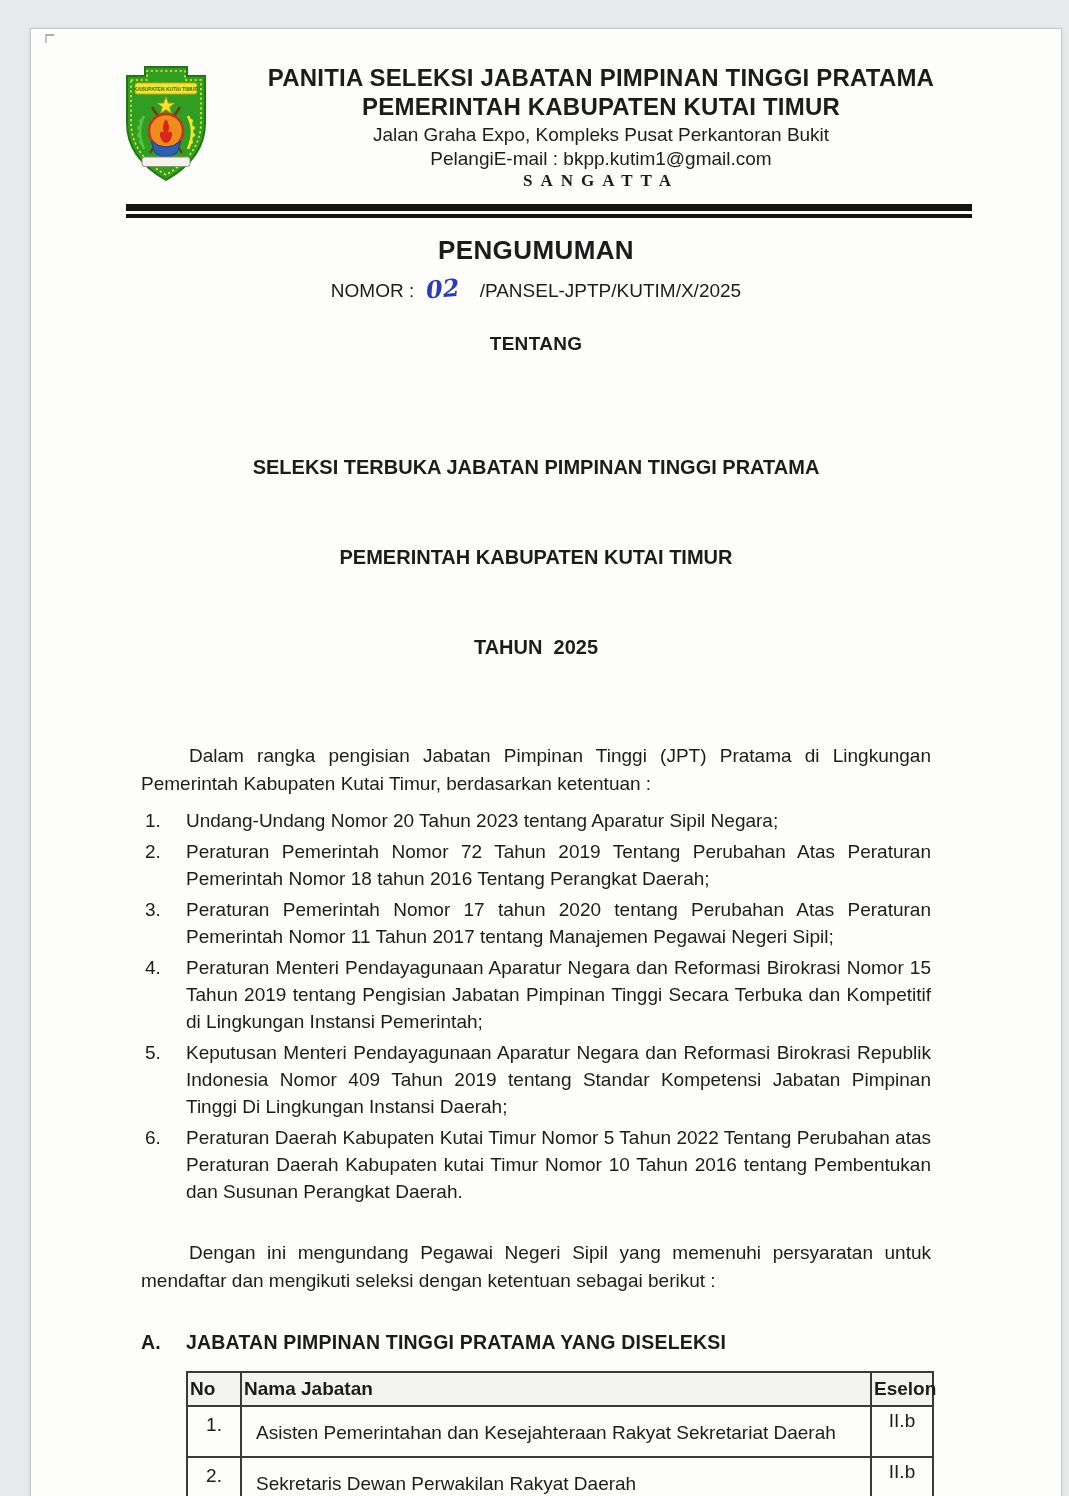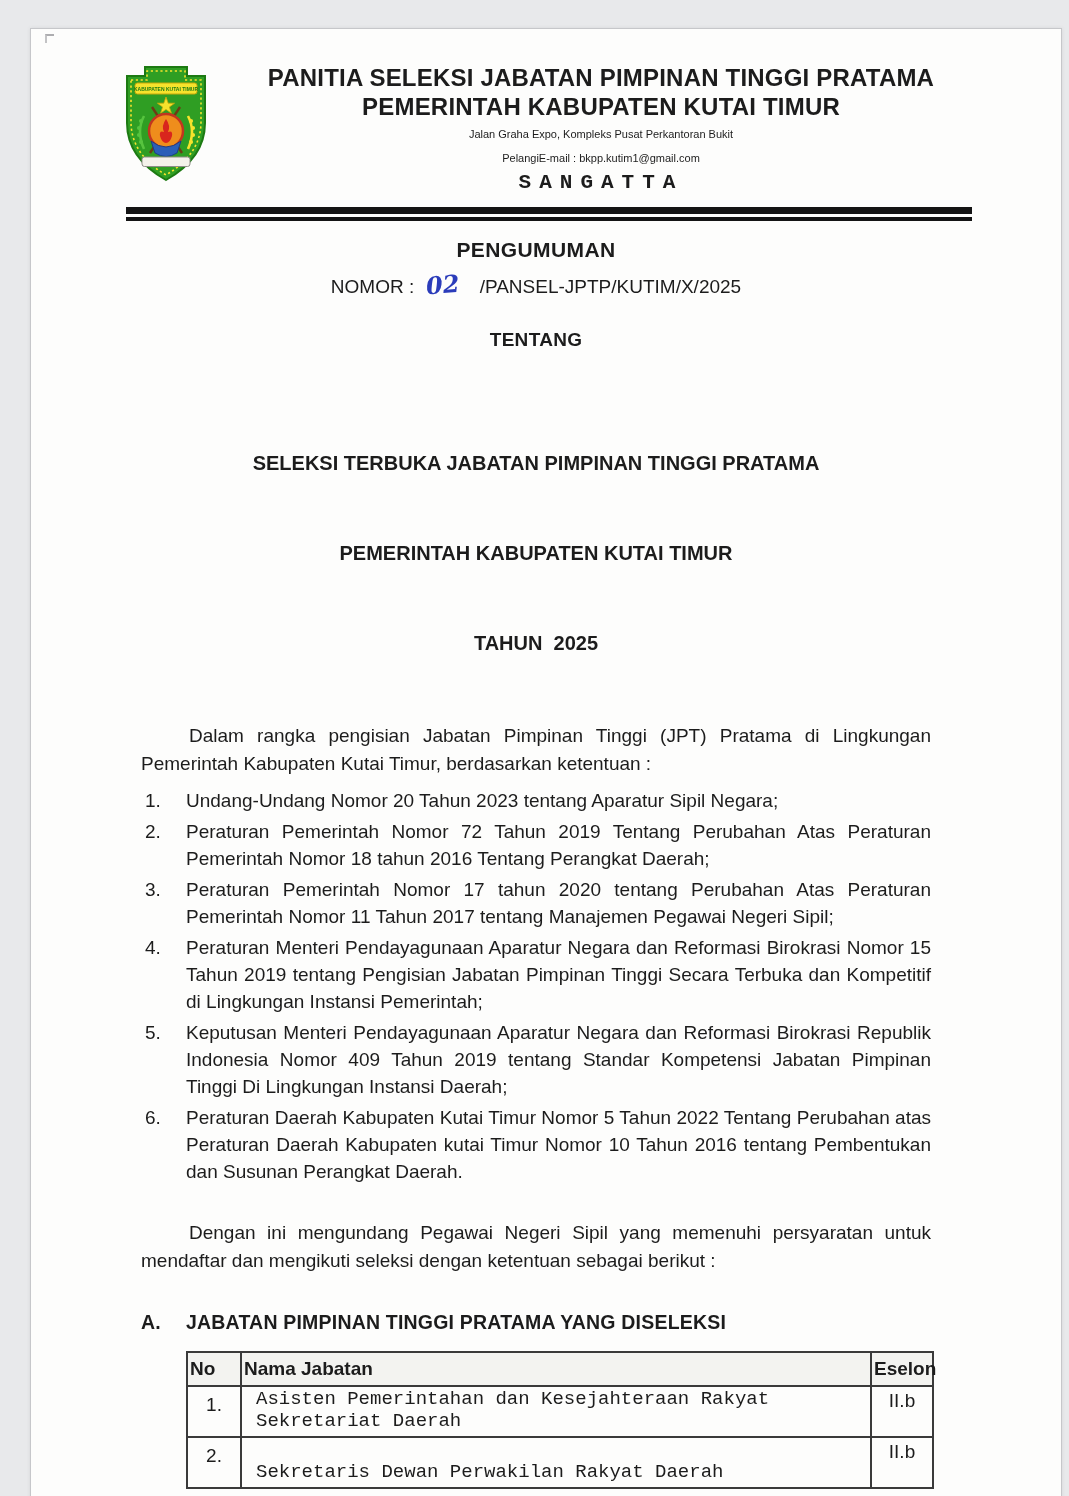--- a/index.html
+++ b/index.html
@@ -23,47 +23,47 @@
     width:9px; height:9px;
     border-top:2px solid #9a9a9e;
     border-left:2px solid #b5b5b8;
     opacity:.8;
   }
   
   .letterhead { display:flex; align-items:flex-start; margin:32px 0 0 85px; }
   .logo-box { width:100px; height:124px; flex:0 0 auto; }
   .head-text { width:770px; text-align:center; padding-top:2px; }
   .org-line { font-size:24px; font-weight:bold; line-height:29px; letter-spacing:.2px; }
-  .addr-line { font-size:11px; line-height:21px; margin-top:3px; }
+  .addr-line { font-size:19px; line-height:21px; margin-top:3px; }
   .city-line {
-    font-family:Liberation Mono, monospace;
-    font-size:21px; font-weight:bold; letter-spacing:8px; margin-top:2px;
+    font-family:Liberation Serif, serif;
+    font-size:17px; font-weight:bold; letter-spacing:8px; margin-top:2px;
   }
   .double-rule {
     margin:13px 0 0 95px; width:846px; height:14px;
     border-top:7px solid #141414; border-bottom:4px solid #141414;
   }
   
   .content { margin:0 130px 0 110px; }
   .center { text-align:center; }
-  .announce-title { margin-top:17px; font-size:21px; font-weight:bold; letter-spacing:.4px; }
+  .announce-title { margin-top:17px; font-size:26px; font-weight:bold; letter-spacing:.4px; }
   .nomor-line { margin-top:8px; font-size:19px; line-height:30px; }
   .hand-ink {
     display:inline-block;
     font-family:"DejaVu Serif", serif;
     font-style:italic; font-weight:bold;
     color:#2b3cba; font-size:24px;
     transform:rotate(-5deg);
     margin:0 20px 0 12px;
   }
   .tentang { margin-top:27px; font-size:19px; font-weight:bold; letter-spacing:.3px; }
   .subject { margin-top:37px; font-size:20px; font-weight:bold; line-height:30px; white-space:pre-wrap; }
   
   .para {
-    margin-top:4px; font-size:19px; line-height:28px;
+    margin-top:20px; font-size:19px; line-height:28px;
     text-align:justify; text-indent:48px;
   }
   .legal-list { margin-top:9px; }
   .legal-item {
     position:relative; padding-left:45px; margin-bottom:4px;
     font-size:19px; line-height:27px; text-align:justify;
   }
   .legal-item .num { position:absolute; left:4px; top:0; text-indent:0; }
   .invite { margin-top:34px; }
   
@@ -80,21 +80,21 @@
   }
   table.jobs th, table.jobs td { border:2px solid #3a3a3a; }
   table.jobs th {
     height:34px; font-weight:bold; text-align:left;
     background:#f3f3f0; padding:2px 2px;
   }
   col.c-no { width:54px; }
   col.c-pos { width:630px; }
   col.c-esl { width:62px; }
   td.no-cell { height:51px; text-align:center; vertical-align:top; padding-top:7px; }
-  td.pos-cell { vertical-align:bottom; padding:0 8px 4px 14px;font-family:Liberation Mono, monospace; }
+  td.pos-cell { vertical-align:bottom; padding:0 8px 12px 14px; }
   td.esl-cell { text-align:center; vertical-align:top; padding-top:3px; }
 </style>
 </head>
 <body>
 
 <div class="page">
   <div class="corner-fold"></div>
 
   <div class="letterhead">
     <div class="logo-box">

